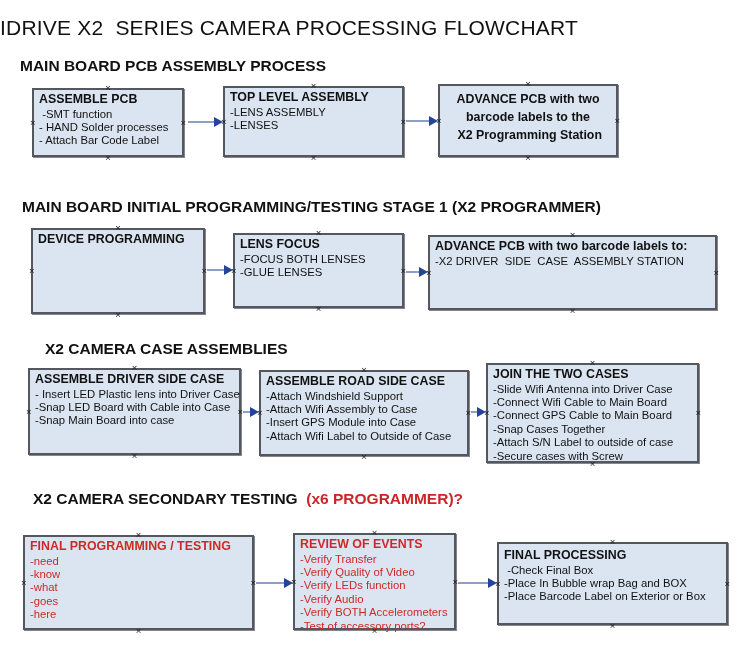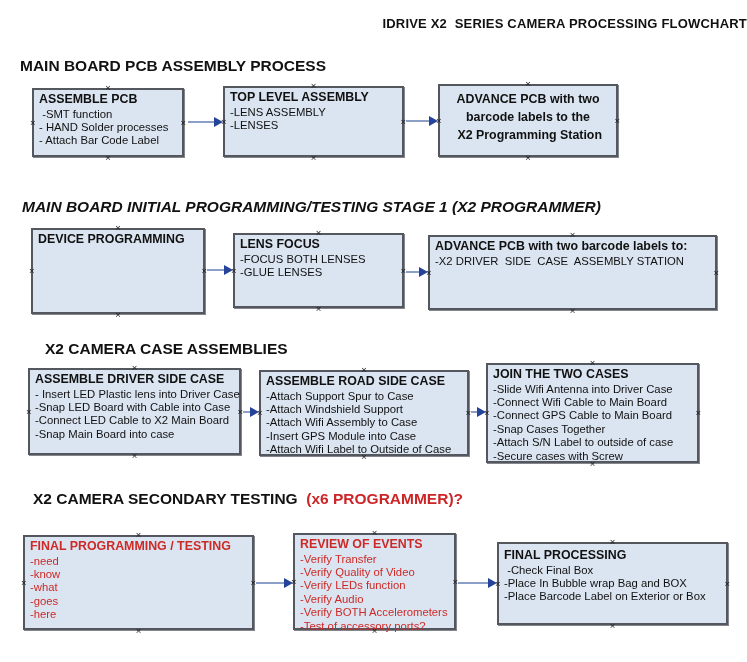--- a/index.html
+++ b/index.html
@@ -1,22 +1,22 @@
 <!DOCTYPE html>
 <html><head>
 <meta charset="utf-8">
 <style>
   html,body { margin:0; padding:0; background:#ffffff; }
   .canvas {
     position:relative; width:747px; height:662px; background:#ffffff;
     font-family:"Liberation Sans","DejaVu Sans",sans-serif; overflow:hidden;
   }
   .page-title {
-    position:absolute; top:16px; left:0; width:100%; text-align:right;
-    font-size:13px; font-weight:bold; color:#111; white-space:pre; letter-spacing:.2px;
+    position:absolute; top:16px; left:0; width:100%; text-align:left;
+    font-size:21px; font-weight:normal; color:#111; white-space:pre; letter-spacing:.2px;
   }
   .sec-heading {
     position:absolute; font-size:15.5px; font-weight:bold; color:#111; white-space:pre;text-align:center;
   }
   .sec-heading .red-part { color:#cd2427; }
   .box {
     position:absolute; box-sizing:border-box;
     background:#dbe5f1; border:2px solid #54575d;
     box-shadow:1px 1px 0 #83878d;
     padding:2px 5px 0 5px; overflow:visible;
@@ -83,21 +83,21 @@
       </div>
   <span class="handle h-t">×</span>
       <span class="handle h-b">×</span>
       <span class="handle h-l">×</span>
       <span class="handle h-r">×</span>
     </div>
 
   <div class="arrow" style="left:188px; top:121px; width:33px;"></div>
   <div class="arrow" style="left:406px; top:120px; width:30px;"></div>
 
-  <div class="sec-heading" style="left:22px; top:198px;font-style:italic;">MAIN BOARD INITIAL PROGRAMMING/TESTING STAGE 1 (X2 PROGRAMMER)</div>
+  <div class="sec-heading" style="left:22px; top:198px;">MAIN BOARD INITIAL PROGRAMMING/TESTING STAGE 1 (X2 PROGRAMMER)</div>
 
   <div class="box" style="left:31px; top:228px; width:174px; height:86px;">
     <div class="box-title">DEVICE PROGRAMMING</div>
   <span class="handle h-t">×</span>
       <span class="handle h-b">×</span>
       <span class="handle h-l">×</span>
       <span class="handle h-r">×</span>
     </div>
   <div class="box" style="left:233px; top:233px; width:171px; height:75px;">
     <div class="box-title">LENS FOCUS</div>
@@ -124,32 +124,30 @@
   <div class="arrow" style="left:207px; top:269px; width:24px;"></div>
   <div class="arrow" style="left:406px; top:271px; width:20px;"></div>
 
   <div class="sec-heading" style="left:33px; top:340px;margin-left:12px;">X2 CAMERA CASE ASSEMBLIES</div>
 
   <div class="box" style="left:28px; top:368px; width:213px; height:87px;">
     <div class="box-title">ASSEMBLE DRIVER SIDE CASE</div>
     <div>
         <div class="box-item">- Insert LED Plastic lens into Driver Case</div>
         <div class="box-item">-Snap LED Board with Cable into Case</div>
-        <div class="box-item">-Connect LED Cable to X2 Main Board</div>
         <div class="box-item">-Snap Main Board into case</div>
       </div>
   <span class="handle h-t">×</span>
       <span class="handle h-b">×</span>
       <span class="handle h-l">×</span>
       <span class="handle h-r">×</span>
     </div>
   <div class="box" style="left:259px; top:370px; width:210px; height:86px;">
     <div class="box-title">ASSEMBLE ROAD SIDE CASE</div>
     <div>
-        <div class="box-item">-Attach Support Spur to Case</div>
         <div class="box-item">-Attach Windshield Support</div>
         <div class="box-item">-Attach Wifi Assembly to Case</div>
         <div class="box-item">-Insert GPS Module into Case</div>
         <div class="box-item">-Attach Wifi Label to Outside of Case</div>
       </div>
   <span class="handle h-t">×</span>
       <span class="handle h-b">×</span>
       <span class="handle h-l">×</span>
       <span class="handle h-r">×</span>
     </div>

